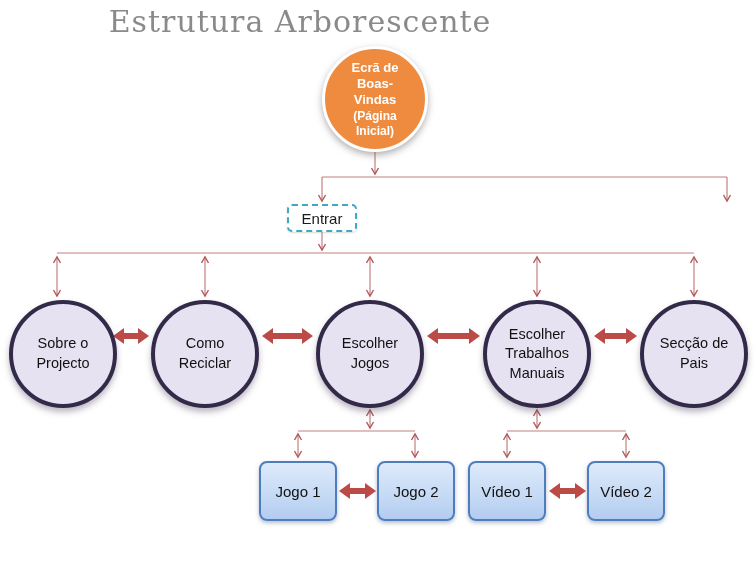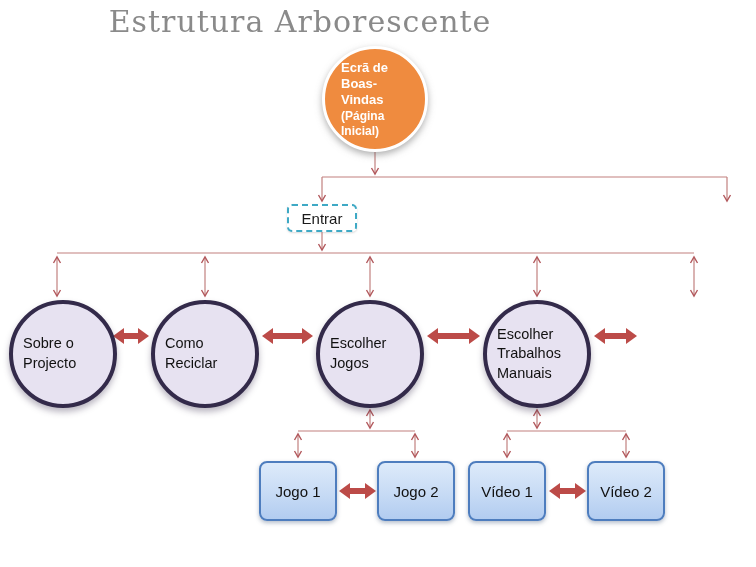--- a/index.html
+++ b/index.html
@@ -12,21 +12,21 @@
   }
   .title{
     position:absolute;left:0;top:4px;width:600px;
     text-align:center;
     font-family:"DejaVu Serif", serif;
     font-size:30px;
     letter-spacing:1px;
     color:#8a8a8a;
   }
   svg.wires{position:absolute;left:0;top:0;z-index:0;}
-  .node{position:absolute;z-index:1;display:flex;flex-direction:column;align-items:center;justify-content:center;box-sizing:border-box;}
+  .node{position:absolute;z-index:1;display:flex;flex-direction:column;align-items:center;justify-content:center;text-align:center;box-sizing:border-box;}
   
   .root{
     left:322px;top:46px;width:106px;height:106px;
     border-radius:50%;
     background:#ef8b3f;
     border:3px solid #ffffff;
     box-shadow:0 3px 7px rgba(110,110,110,.55);
     color:#ffffff;font-weight:bold;
     padding:0 16px;
   }
@@ -120,19 +120,20 @@
     <div class="root-label">Ecrã de Boas-Vindas</div>
     <div class="root-sublabel">(Página Inicial)</div>
   </div>
 
   <div class="node dashedbox entrar">Entrar</div>
 
   <div class="node circle c1">Sobre o Projecto</div>
   <div class="node circle c2">Como Reciclar</div>
   <div class="node circle c3">Escolher Jogos</div>
   <div class="node circle c4">Escolher Trabalhos Manuais</div>
+  <div class="node circle c5">Secção de Pais</div>
 
   <div class="node leaf l1">Jogo 1</div>
   <div class="node leaf l2">Jogo 2</div>
   <div class="node leaf l3">Vídeo 1</div>
   <div class="node leaf l4">Vídeo 2</div>
 
 </div>
 
 </body></html>

